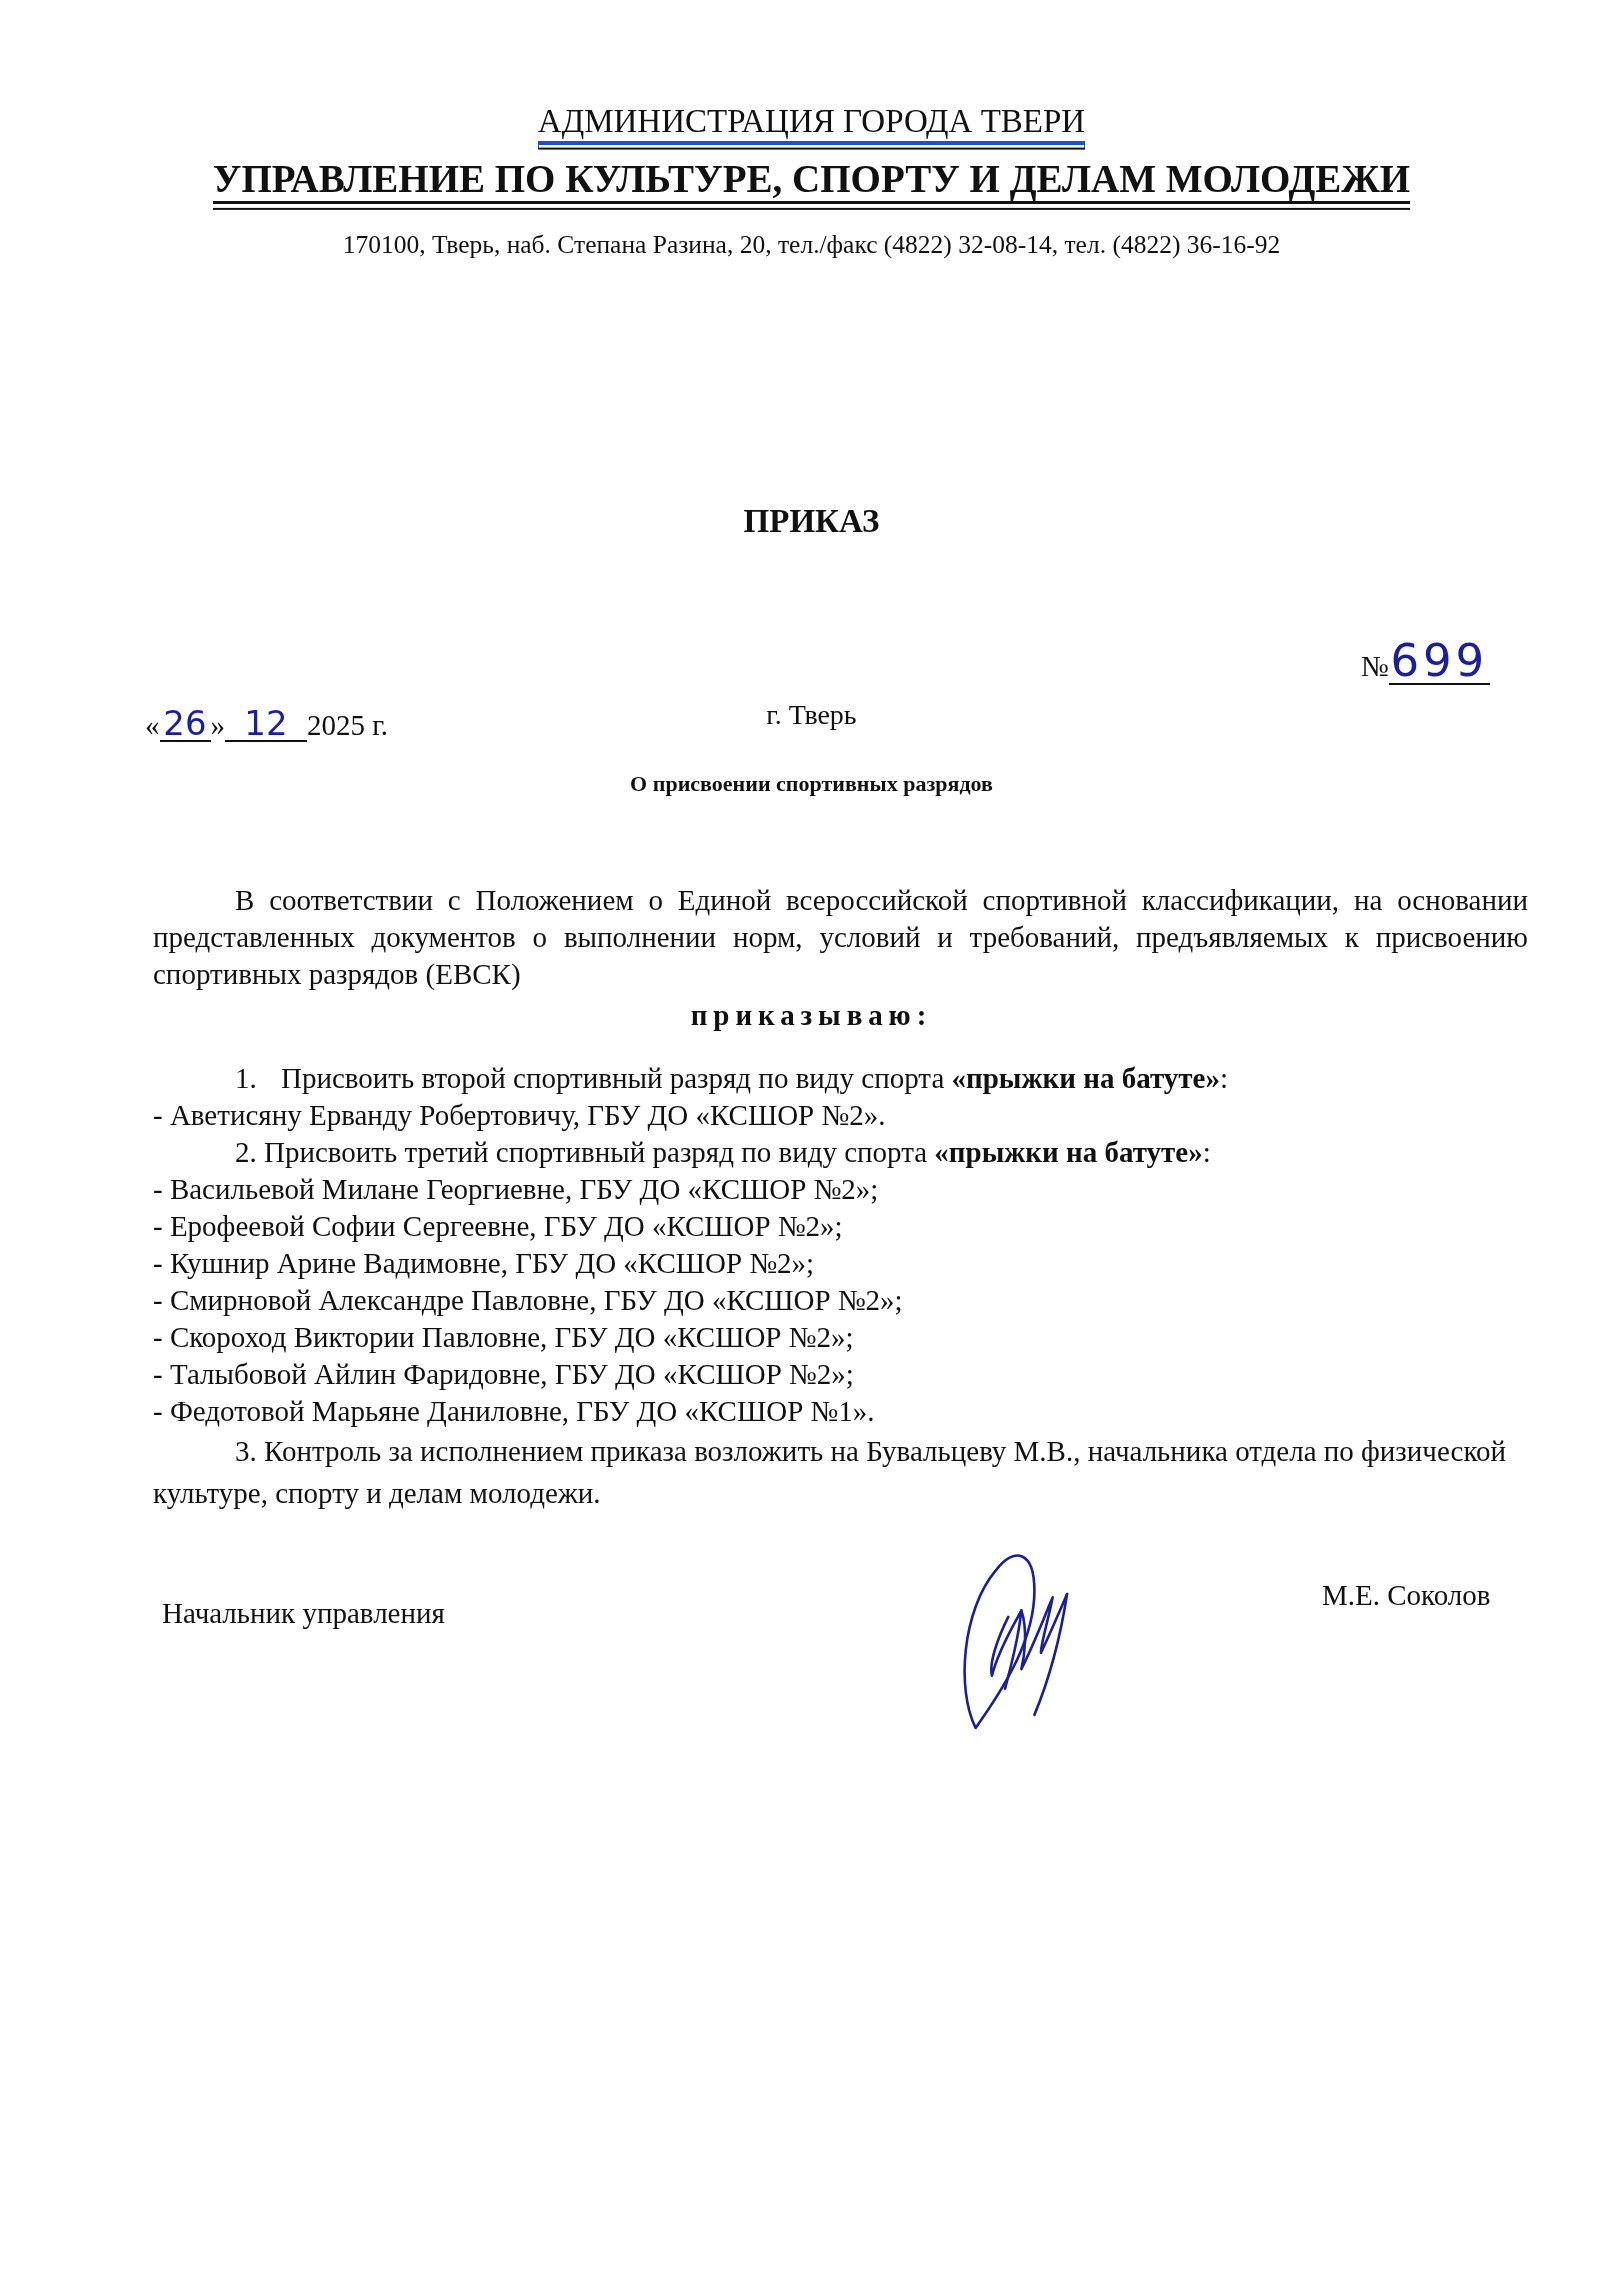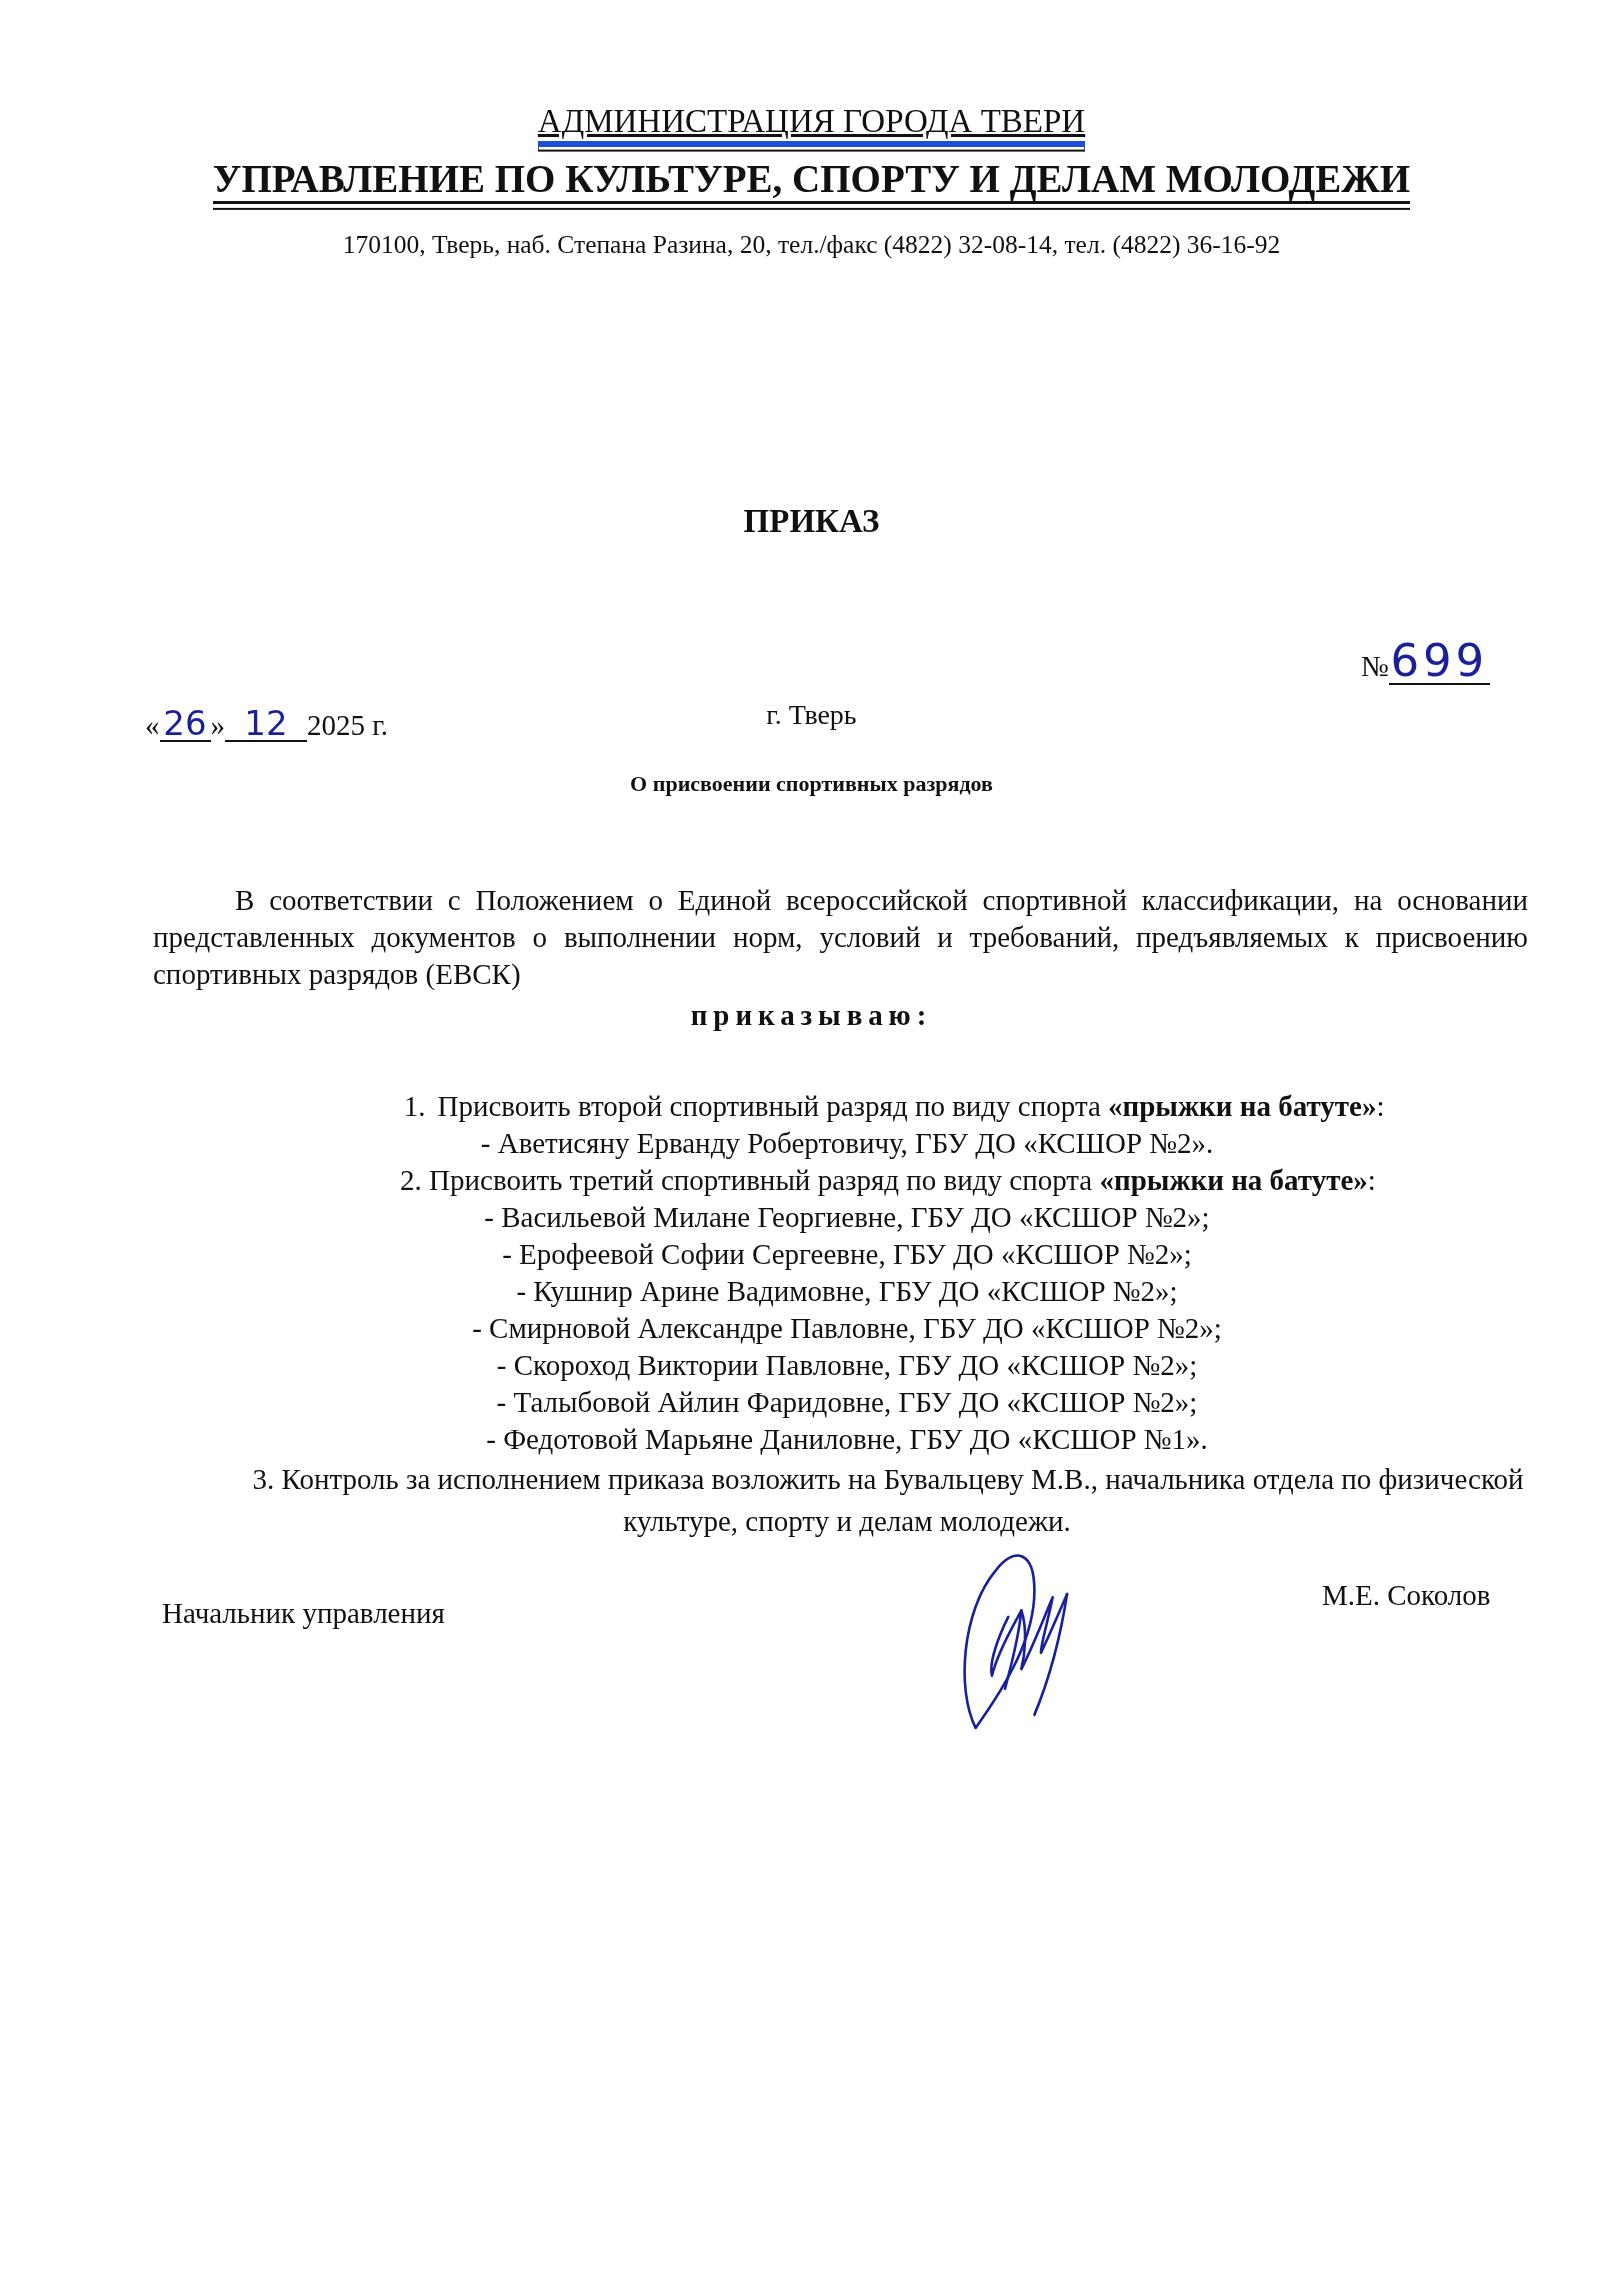--- a/index.html
+++ b/index.html
@@ -9,24 +9,23 @@
     color: #111111;
   }
   .abs { position: absolute; }
   .center { left: 0; width: 1623px; text-align: center; }
 
   #admin-title {
     top: 103px; font-size: 33px; letter-spacing: 0px;
   }
   #admin-title span {
     display: inline-block;
-    border-bottom: 6px solid #1d4ed8;
+    border-bottom: 4px solid #1d4ed8;
     padding-bottom: 1.3px;
     box-shadow: 0 3.3px 0 -0.7px #fff, 0 4.6px 0 0px #111;
-    text-decoration: underline;
   }
   #dept-title {
     top: 156px; font-size: 39px; font-weight: bold;
   }
   #dept-title span {
     display: inline-block;
     border-bottom: 3.3px solid #111;
     padding-bottom: 0px;
     box-shadow: 0 3.9px 0 0 #fff, 0 5.9px 0 0 #111;
   }
@@ -58,21 +57,21 @@
   .body-text { font-size: 29px; line-height: 37px; }
   #preamble {
     top: 850px; left: 153px; width: 1375px; text-align: justify;
     text-indent: 82px;
     margin-top: 32px;
   }
   #order-word {
     top: 999px; font-size: 29px; font-weight: bold; letter-spacing: 5.9px;
   }
 
-  #items { top: 1088px; left: 153px; width: 1388px; text-align: center; }
+  #items { top: 1060px; left: 153px; width: 1388px; }
   .line { white-space: nowrap; height: 37px; }
   .indent { padding-left: 82px; }
   .item-num-1 { display: inline-block; width: 46px; }
   .wrap { white-space: normal; }
 
   #signature-left { top: 1597px; left: 162px; font-size: 29px; }
   #signature-right { top: 1579px; left: 1322px; font-size: 29px; }
   #signature-mark { top: 1532px; left: 936px; }
 </style>
 </head>

